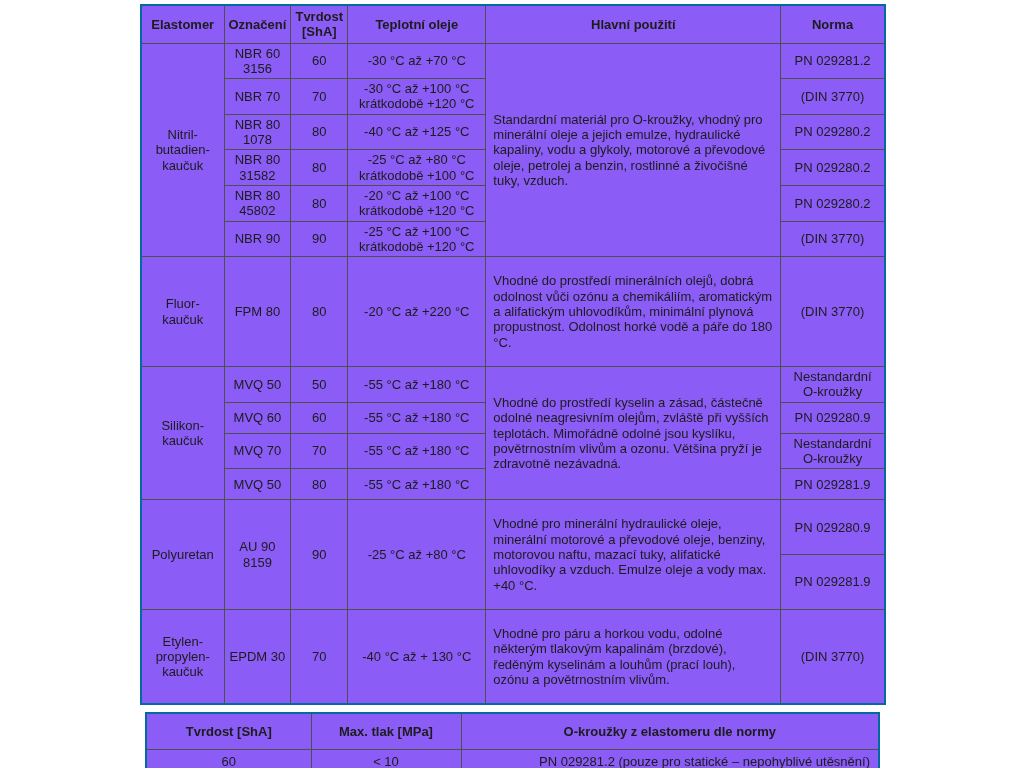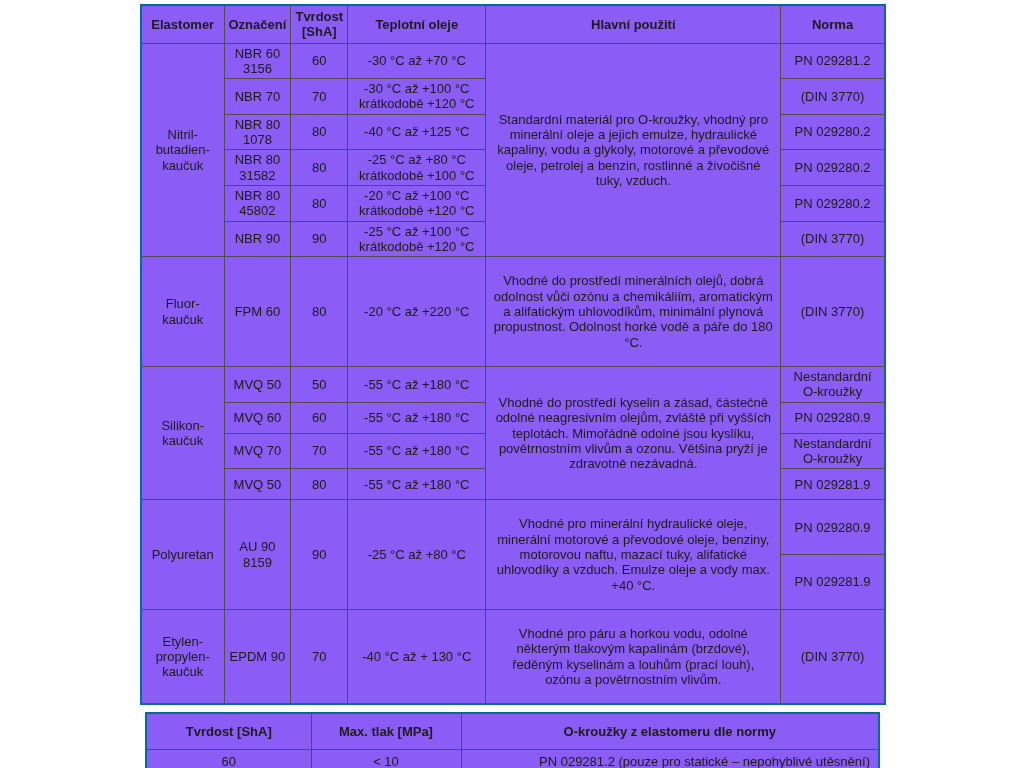--- a/index.html
+++ b/index.html
@@ -11,21 +11,21 @@
   .page { padding-top:4px; }
   table { border-collapse:collapse; border:2px solid #0369a1; background:#8b5cf6; table-layout:fixed; }
   .t1 { margin-left:140px; }
   .t2 { margin-left:145px; margin-top:7px; }
   th, td { border:1px solid #4e4e4e; padding:2px 4px; vertical-align:middle; overflow:hidden; }
   th { font-weight:bold; text-align:center; }
   .t1 thead th { height:38px; }
   .t2 thead th { height:36px; }
   .c { text-align:center; }
   .pre { white-space:pre-line; }
-  .use { text-align:center; padding:16px 7px; }
+  .use { text-align:left; padding:16px 7px; }
   .left { text-align:right; padding:3px 8px; }
   tr.rh30 > td { height:30px; }
   tr.rh31 > td { height:31px; }
   tr.rh34 > td { height:34px; }
   tr.rh92 > td { height:92px; }
   tr.rh74 > td { height:74px; }
   tr.rh24 > td { height:24px; }
 </style>
 </head>
 <body>
@@ -99,21 +99,21 @@
         <td class="c pre">NBR 90</td>
         <td class="c">90</td>
         <td class="c pre">-25 °C až +100 °C
 krátkodobě +120 °C</td>
         <td class="c pre">(DIN 3770)</td>
       </tr>
 
       <tr class="rh92">
         <td class="c pre">Fluor-
 kaučuk</td>
-        <td class="c pre">FPM 60</td>
+        <td class="c pre">FPM 80</td>
         <td class="c">80</td>
         <td class="c pre">-20 °C až +220 °C</td>
         <td class="use">Vhodné do prostředí minerálních olejů, dobrá odolnost vůči ozónu a chemikáliím, aromatickým a alifatickým uhlovodíkům, minimální plynová propustnost. Odolnost horké vodě a páře do 180 °C.</td>
         <td class="c pre">(DIN 3770)</td>
       </tr>
 
       <tr class="rh31">
         <td class="c pre" rowspan="4">Silikon-
 kaučuk</td>
         <td class="c pre">MVQ 50</td>
@@ -153,21 +153,21 @@
         <td class="c pre">PN 029280.9</td>
       </tr>
       <tr class="rh34">
         <td class="c pre">PN 029281.9</td>
       </tr>
 
       <tr class="rh74">
         <td class="c pre">Etylen-
 propylen-
 kaučuk</td>
-        <td class="c pre">EPDM 90</td>
+        <td class="c pre">EPDM 30</td>
         <td class="c">70</td>
         <td class="c pre">-40 °C až + 130 °C</td>
         <td class="use">Vhodné pro páru a horkou vodu, odolné některým tlakovým kapalinám (brzdové), ředěným kyselinám a louhům (prací louh), ozónu a povětrnostním vlivům.</td>
         <td class="c pre">(DIN 3770)</td>
       </tr>
     </tbody>
   </table>
 
   <table class="t2">
     <colgroup>

